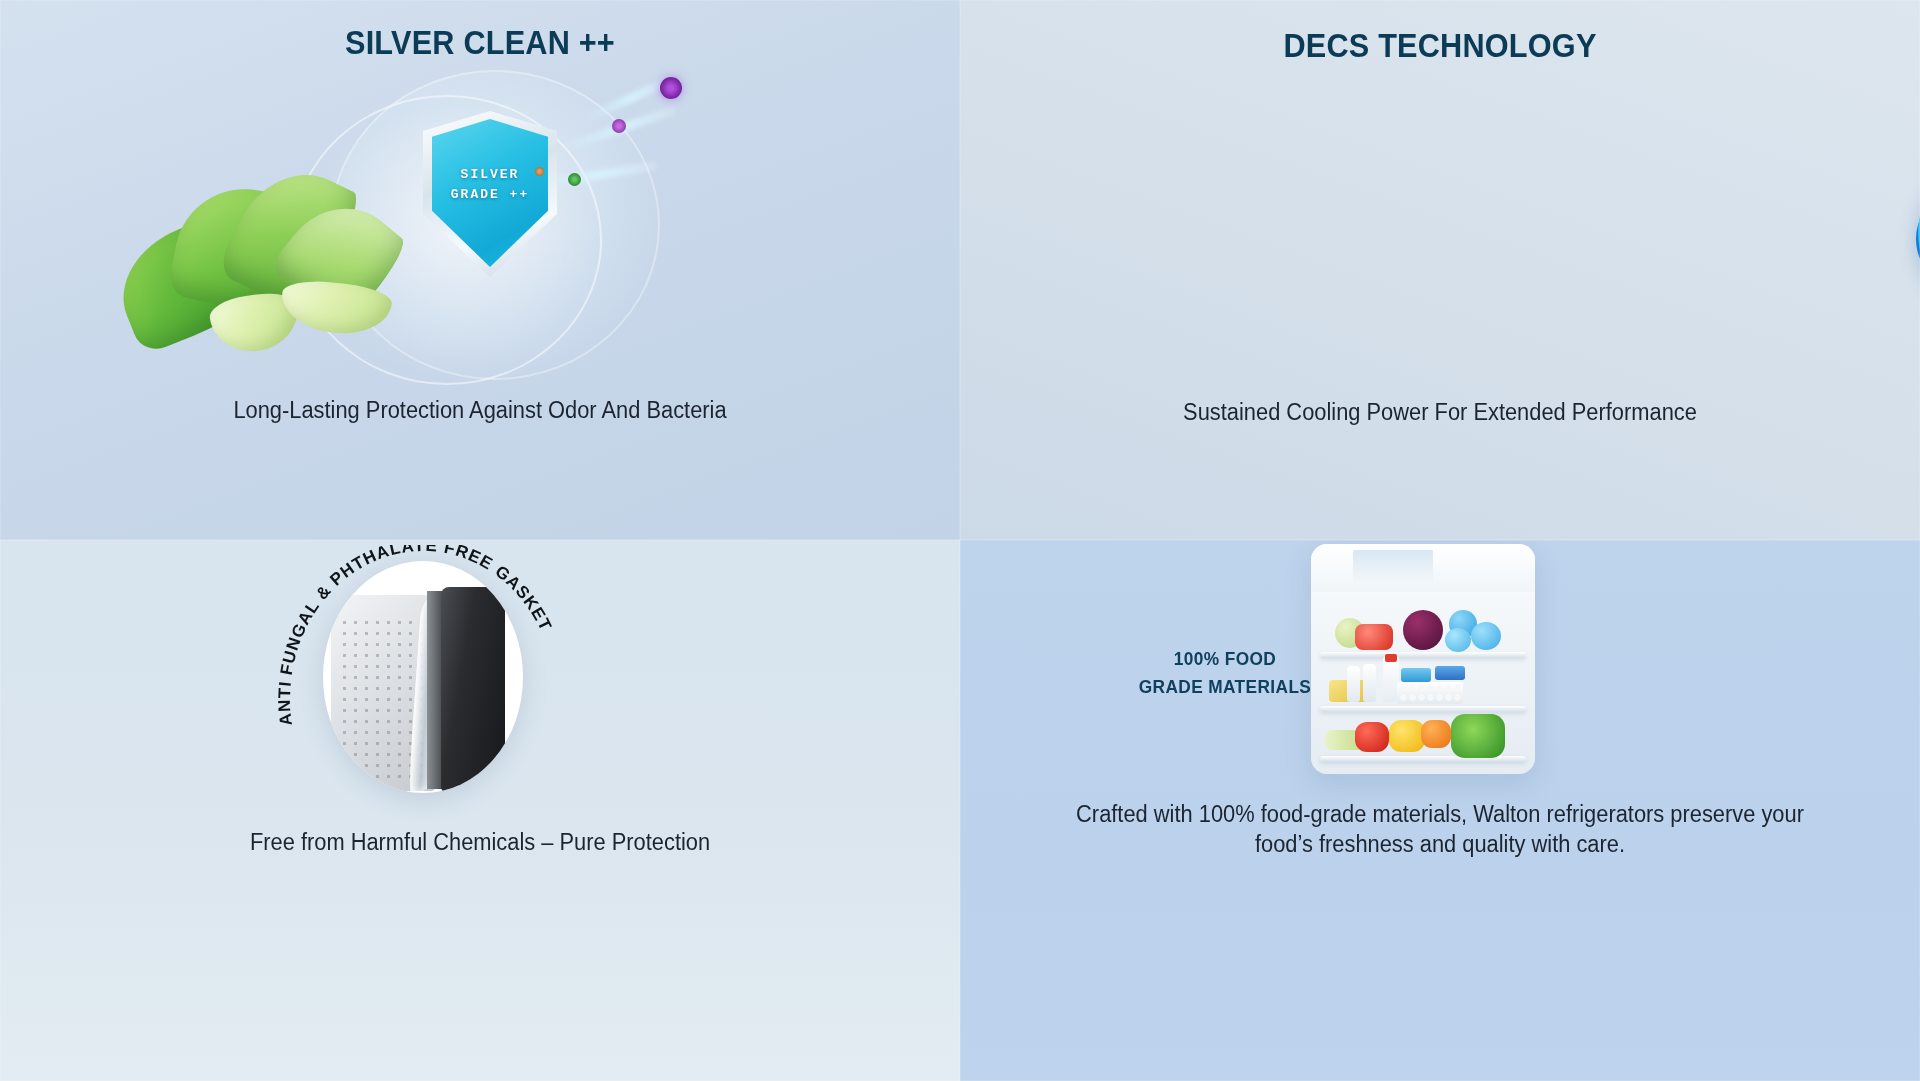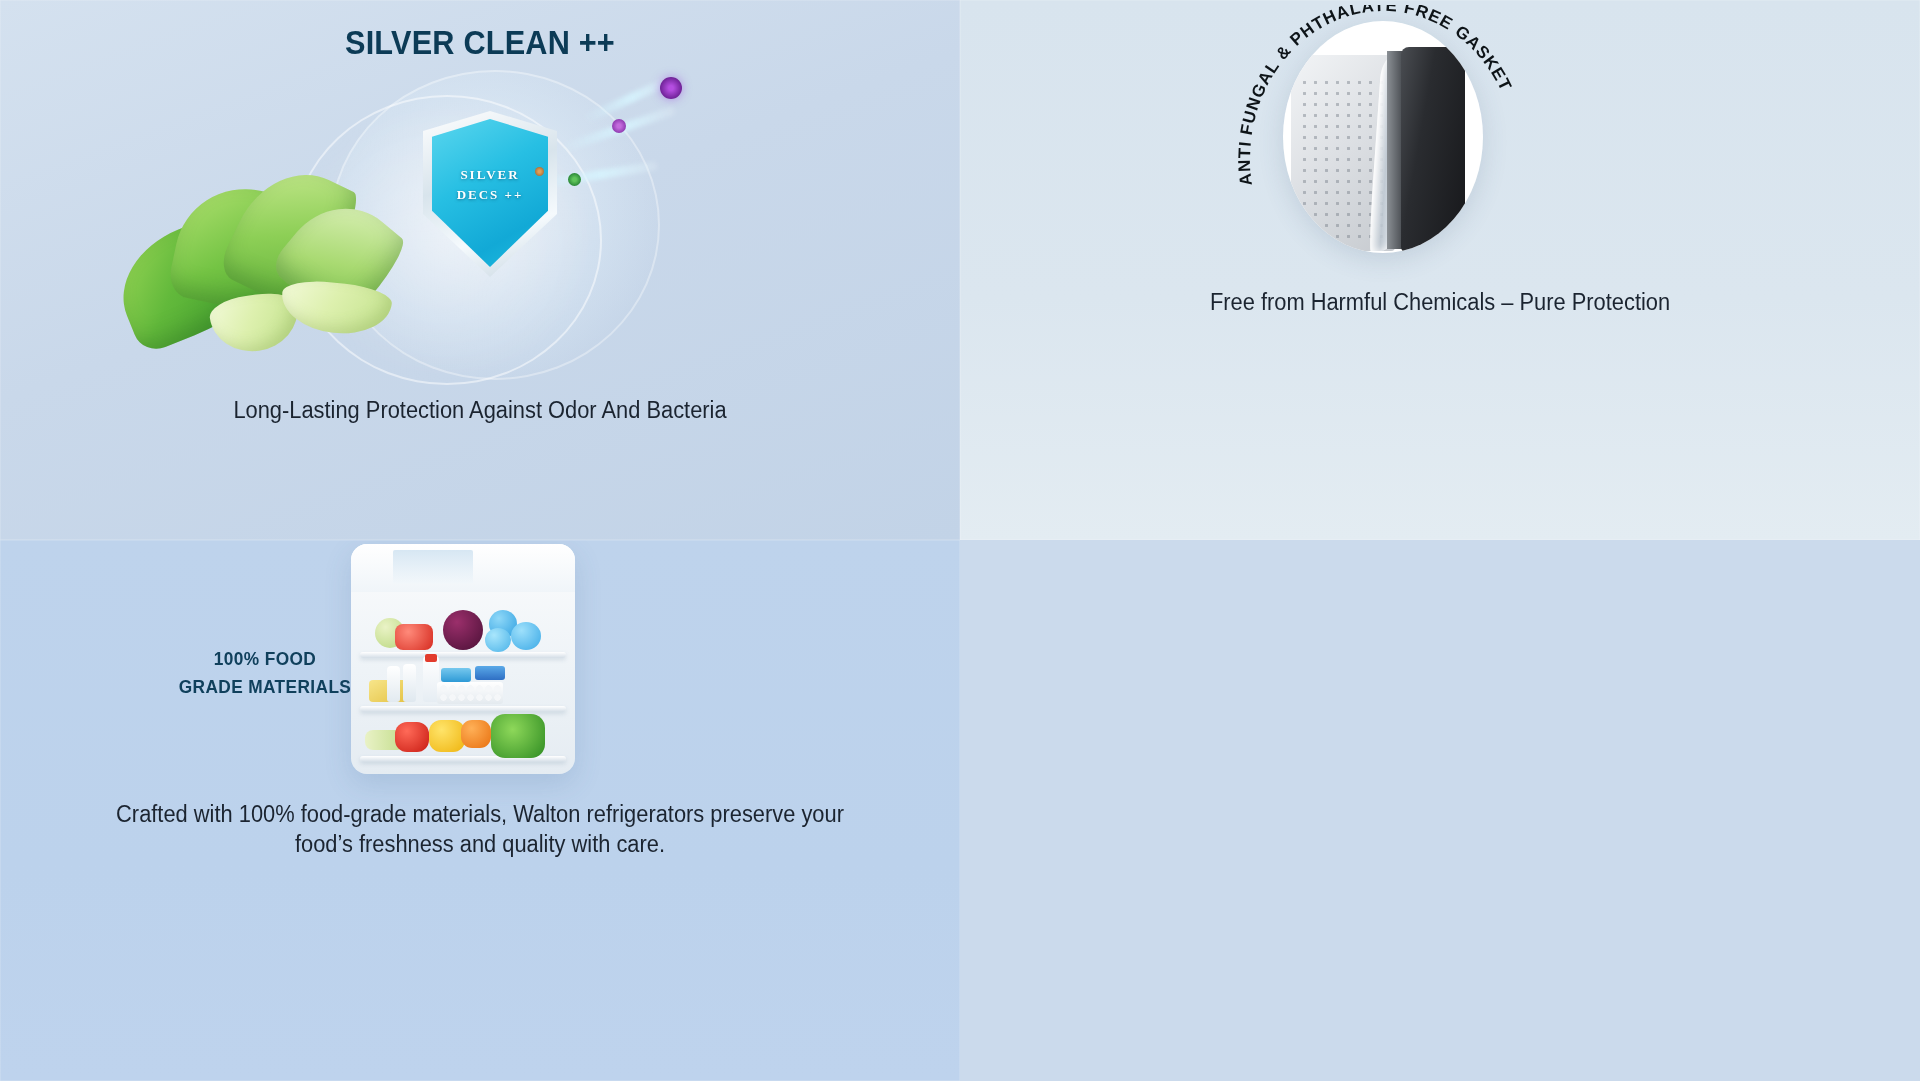--- a/index.html
+++ b/index.html
@@ -97,21 +97,21 @@
   .shield-rim{
     position:absolute; left:363px; top:56px; width:134px; height:166px;
     background:linear-gradient(160deg,#ffffff 0%,#d8e4ec 40%,#f5fafd 70%,#c6d5e0 100%);
     clip-path:polygon(50% 0%,100% 12%,100% 62%,50% 100%,0% 62%,0% 12%);
   }
   .shield-txt{
     position:absolute; left:363px; top:110px; width:134px;
     text-align:center; color:#ffffff;
     font-size:13px; font-weight:bold; letter-spacing:2px; line-height:1.5;
     text-shadow:0 1px 3px rgba(0,60,90,.55);
-    font-family:Liberation Serif, serif;
+    font-family:Liberation Mono, monospace;
   }
   .germ{ position:absolute; border-radius:50%; }
   .g-purple{ left:600px; top:22px;  width:22px; height:22px;
     background:radial-gradient(circle,#b44ee0 15%,#5c1683 85%);
     box-shadow:0 0 10px rgba(150,60,220,.5); }
   .g-violet{ left:552px; top:64px;  width:14px; height:14px;
     background:radial-gradient(circle,#c36bdd 20%,#7b2aa0 90%); }
   .g-green{ left:508px; top:118px; width:13px; height:13px;
     background:radial-gradient(circle,#5fc45a 20%,#16702a 90%); }
   .g-amber{ left:475px; top:112px; width:9px; height:9px;
@@ -294,33 +294,47 @@
       </div>
 
       <div class="trail tr3"></div>
       <div class="trail tr1"></div>
       <div class="trail tr2"></div>
 
       <div class="shield-rim"></div>
       <div class="shield"></div>
       <div class="shield-txt">
         <div>SILVER</div>
-        <div>DECS ++</div>
+        <div>GRADE ++</div>
       </div>
 
       <div class="germ g-purple"></div>
       <div class="germ g-violet"></div>
       <div class="germ g-green"></div>
       <div class="germ g-amber"></div>
     </div>
 
     <div class="title t-tl">SILVER CLEAN ++</div>
     <div class="caption c-tl">Long-Lasting Protection Against Odor And Bacteria</div>
   </div>
 
+  <div class="panel p-tr">
+
+    <div class="decs-stage">
+
+      <div class="clock-shadow"></div>
+      <div class="clock">
+        
+      </div>
+
+    </div>
+
+    <div class="title t-tr">DECS TECHNOLOGY</div>
+    <div class="caption c-tr">Sustained Cooling Power For Extended Performance</div>
+  </div>
 
   <div class="panel p-bl">
 
     <div class="gk-stage" style="top:5px">
       <div class="gk-oval">
         <div class="fridge-panel"></div>
         <div class="dimple-grid"></div>
         <div class="gasket-strip"></div>
         <div class="fridge-edge"></div>
         <div class="fridge-door"></div>

